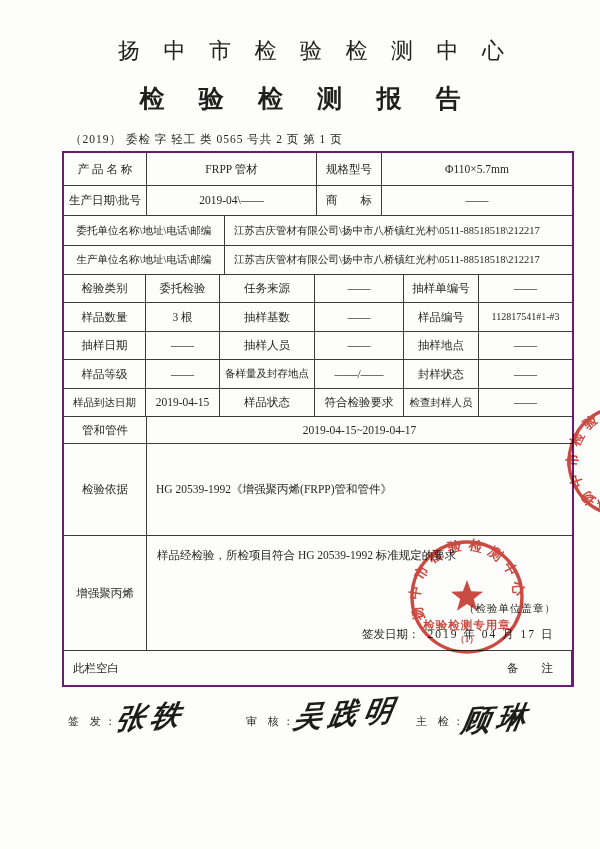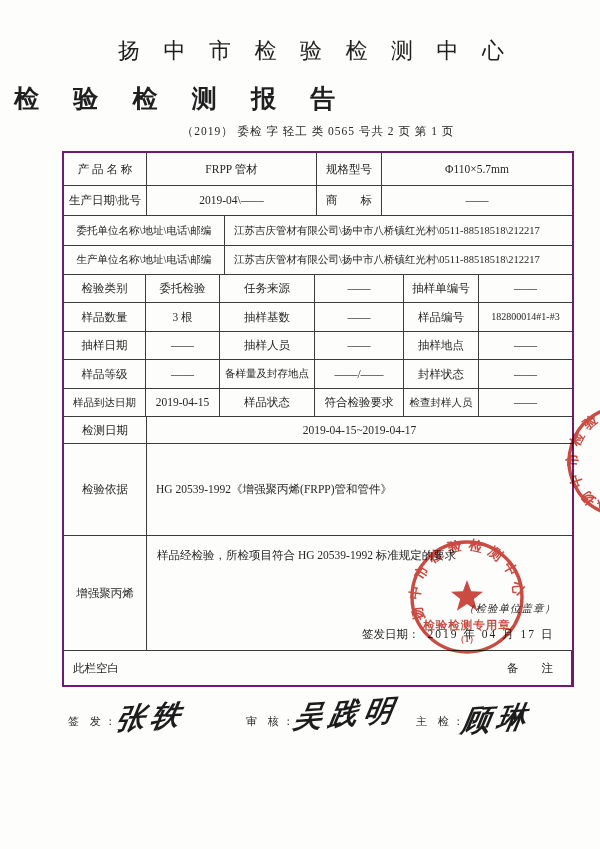--- a/index.html
+++ b/index.html
@@ -10,26 +10,26 @@
     color:#262626;
   }
   
   .org-title{
     position:absolute; top:36px; left:0; width:100%;
     text-align:center; font-size:22px; font-weight:normal;
     letter-spacing:9px; text-indent:9px; color:#1f1f1f;padding-left:11px;
   }
   .report-title{
     position:absolute; top:82px; left:0; width:100%;
-    text-align:left; font-size:25px; font-weight:bold;
+    text-align:center; font-size:25px; font-weight:bold;
     letter-spacing:14px; text-indent:14px; color:#1f1f1f;
   }
   .ref-row{
-    position:absolute; top:124px; left:70px; right:34px;
-    display:flex; justify-content:center;
+    position:absolute; top:132px; left:70px; right:34px;
+    display:flex; justify-content:flex-start;
     font-size:11.5px; letter-spacing:1px;
   }
   
   .tbl{
     position:absolute; left:62px; top:151px; width:508px;
     border:2px solid #701a75; background:transparent;
   }
   .row{display:flex; width:508px;}
   .cell{
     box-sizing:border-box;
@@ -42,21 +42,21 @@
   .row.bottom .cell{border-bottom:none;}
   .cell.left{justify-content:flex-start; text-align:left; padding-left:9px; padding-right:4px;}
   .cell.small{font-size:10px;}
   .cell.tiny{font-size:10.5px; letter-spacing:0;}
   
   .h33{height:33px}.h30{height:30px}.h29{height:29px}.h28{height:28px}
   .h27{height:27px}.h92{height:92px}.h115{height:115px}.h34{height:34px}
   
   .concl-cell{position:relative; display:block; padding:0;}
   .concl-text{position:absolute; top:12px; left:10px; font-size:11.5px;}
-  .seal-hint{position:absolute; top:66px; right:16px; font-size:10.5px; letter-spacing:1px;font-style:italic;}
+  .seal-hint{position:absolute; top:66px; right:16px; font-size:10.5px; letter-spacing:1px;}
   .issue-line{position:absolute; bottom:9px; left:215px; font-size:11.5px; white-space:nowrap;}
   .issue-line .date{margin-left:8px; letter-spacing:2px;text-align:center;}
   
   .sig-label{position:absolute; font-size:11px; letter-spacing:4px; color:#2a2a2a;}
   .sig-name{
     position:absolute; font-size:29px; color:#1c1c1c;
     font-style:italic; font-weight:bold; letter-spacing:6px;
     transform:rotate(-4deg) skewX(-14deg); transform-origin:left center;
     font-family:"DejaVu Serif",serif; white-space:nowrap;
   }
@@ -112,21 +112,21 @@
       <div class="cell h28" style="width:75px">抽样单编号</div>
       <div class="cell h28 last" style="width:93px">——</div>
     </div>
 
     <div class="row">
       <div class="cell h29" style="width:82px">样品数量</div>
       <div class="cell h29" style="width:74px">3 根</div>
       <div class="cell h29" style="width:95px">抽样基数</div>
       <div class="cell h29" style="width:89px">——</div>
       <div class="cell h29" style="width:75px">样品编号</div>
-      <div class="cell h29 small last" style="width:93px">182800014#1-#3</div>
+      <div class="cell h29 small last" style="width:93px">112817541#1-#3</div>
     </div>
 
     <div class="row">
       <div class="cell h28" style="width:82px">抽样日期</div>
       <div class="cell h28" style="width:74px">——</div>
       <div class="cell h28" style="width:95px">抽样人员</div>
       <div class="cell h28" style="width:89px">——</div>
       <div class="cell h28" style="width:75px">抽样地点</div>
       <div class="cell h28 last" style="width:93px">——</div>
     </div>
@@ -143,21 +143,21 @@
     <div class="row">
       <div class="cell h28 tiny" style="width:82px">样品到达日期</div>
       <div class="cell h28" style="width:74px">2019-04-15</div>
       <div class="cell h28" style="width:95px">样品状态</div>
       <div class="cell h28" style="width:89px">符合检验要求</div>
       <div class="cell h28 tiny" style="width:75px">检查封样人员</div>
       <div class="cell h28 last" style="width:93px">——</div>
     </div>
 
     <div class="row">
-      <div class="cell h27" style="width:83px">检测日期</div>
+      <div class="cell h27" style="width:83px">管和管件</div>
       <div class="cell h27 last" style="width:425px">2019-04-15~2019-04-17</div>
     </div>
 
     <div class="row">
       <div class="cell h92" style="width:83px">检验依据</div>
       <div class="cell h92 left last" style="width:425px">HG 20539-1992《增强聚丙烯(FRPP)管和管件》</div>
     </div>
 
     <div class="row">
       <div class="cell h115" style="width:83px">增强聚丙烯</div>

